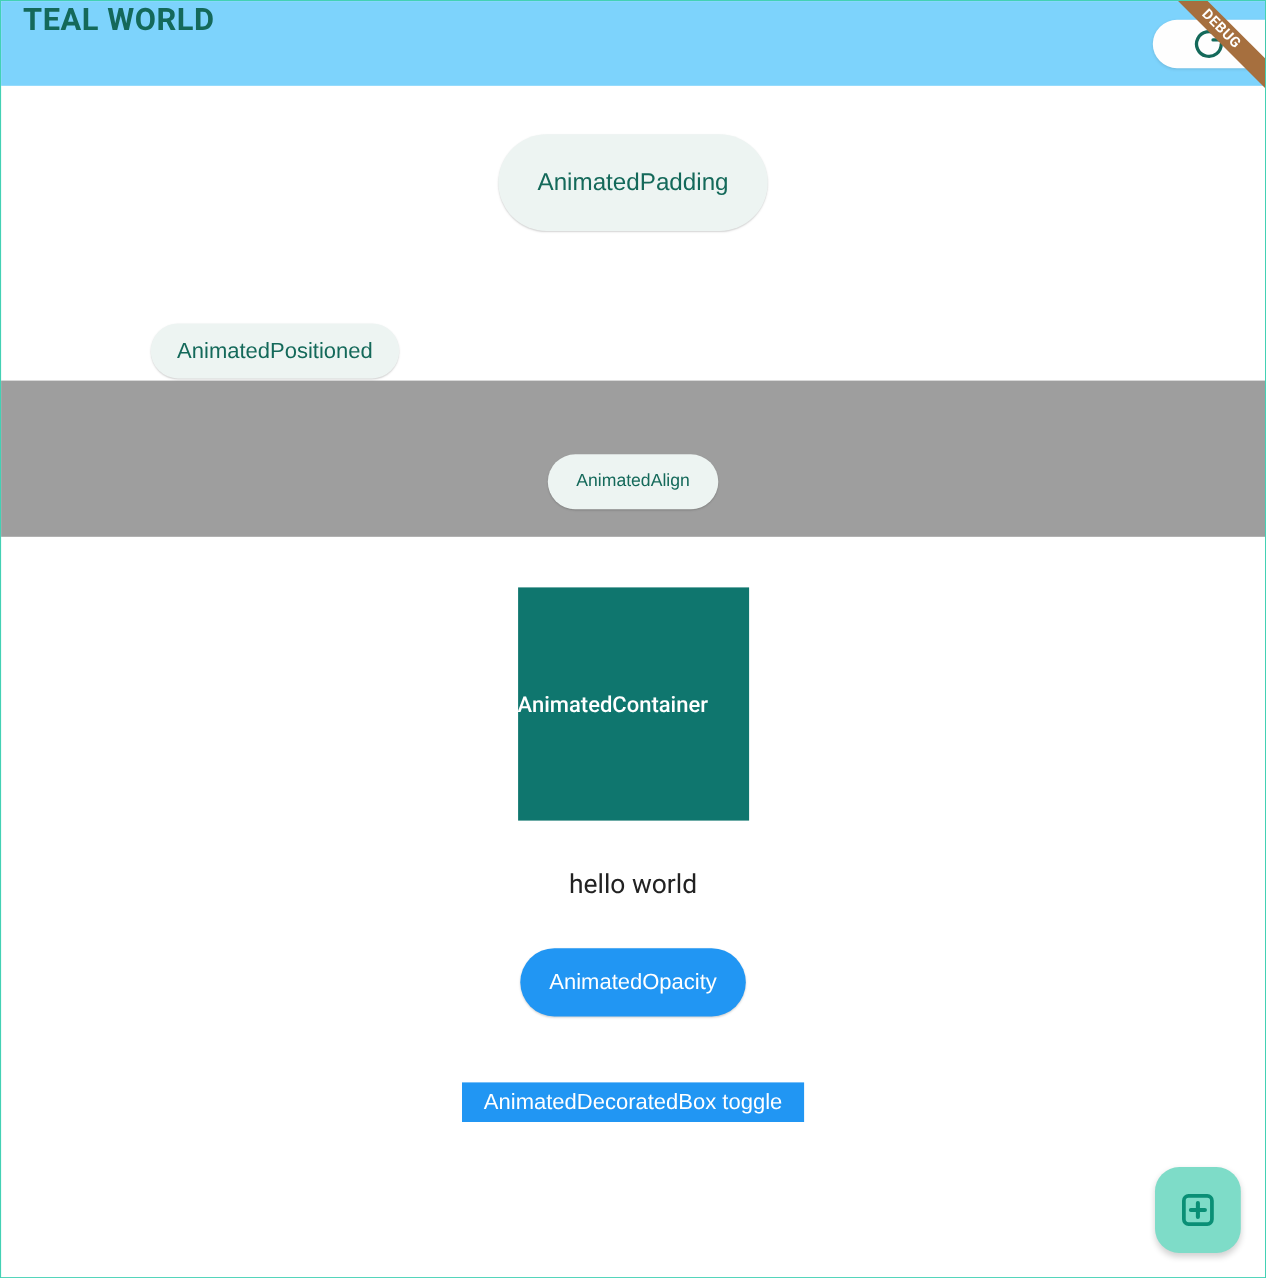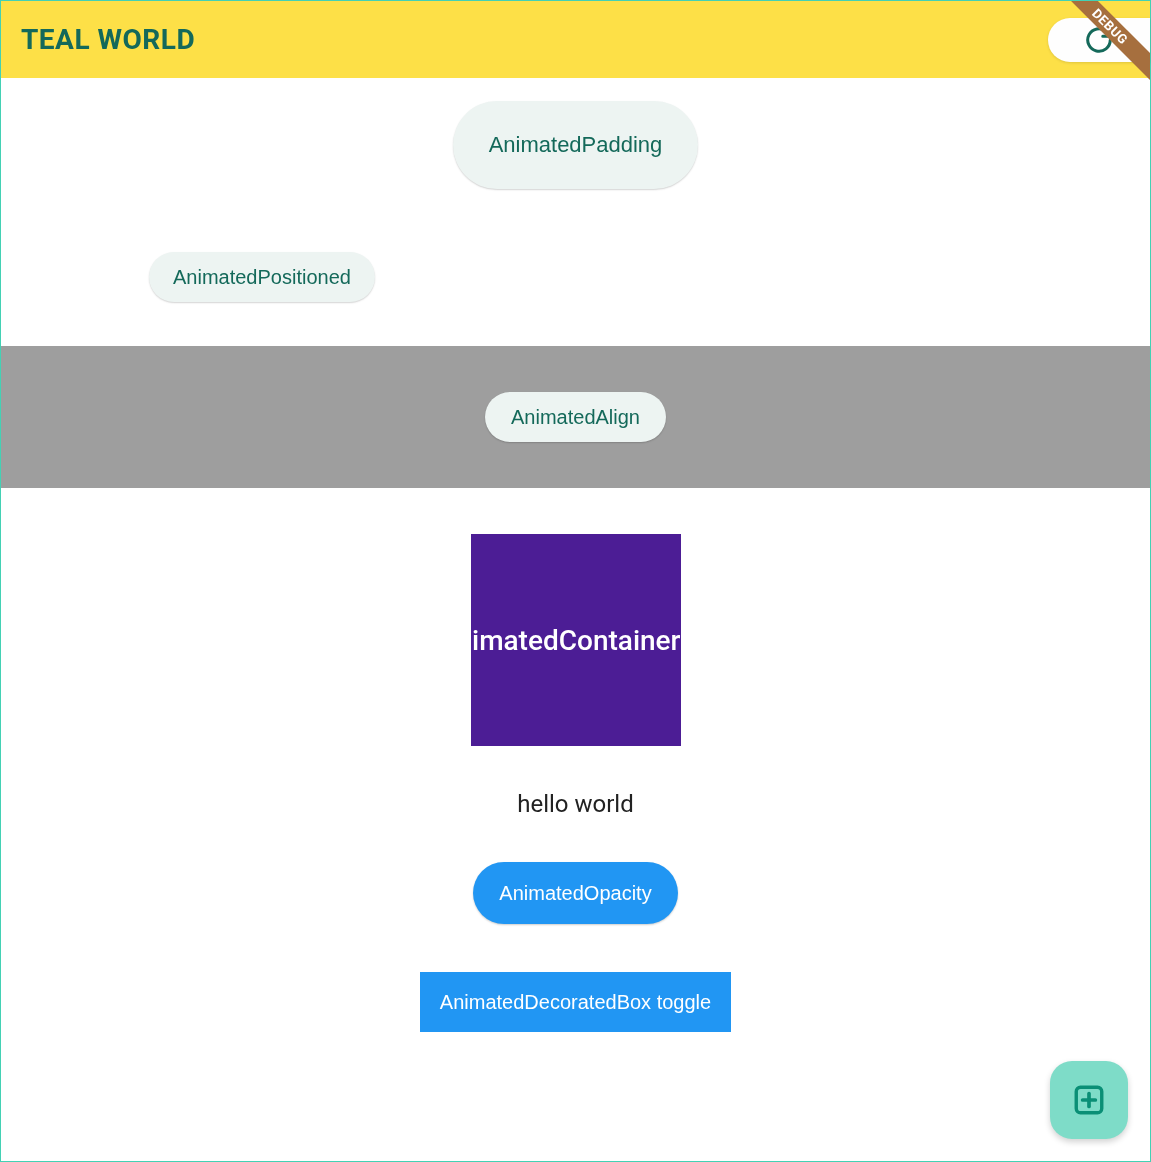--- a/index.html
+++ b/index.html
@@ -12,24 +12,24 @@
       overflow: hidden;
     }
     .app-frame {
       border: 1px solid #43d1b4;
       width: 1151px;
       height: 1162px;
       position: relative;
       background: #fff;
     }
     .app-bar {
-      background: #fde047;
+      background: #7dd3fc;
       height: 77px;
       display: flex;
-      align-items: center;
+      align-items: flex-start;
       padding: 0 20px;
       position: relative;
     }
     .app-title {
       color: #14695a;
       font-size: 28px;
       font-weight: 700;
       letter-spacing: 0.5px;
     }
     .refresh-pill {
@@ -81,62 +81,63 @@
       border-radius: 999px;
       padding: 0 36px;
       height: 88px;
       font-size: 22px;
       font-weight: 500;
       cursor: pointer;
       box-shadow: 0 1px 2px rgba(0,0,0,0.12), 0 1px 1px rgba(0,0,0,0.06);
       display: inline-flex;
       align-items: center;
       justify-content: center;
+      margin-top: 42px;
     }
     .positioned-section {
       position: relative;
       height: 134px;
     }
     .positioned-btn {
       position: absolute;
-      left: 148px;
+      left: 136px;
       top: 40px;
       height: 50px;
       padding: 0 24px;
       font-size: 20px;
     }
     .align-section {
       background: #9e9e9e;
       height: 142px;
       display: flex;
       align-items: center;
       justify-content: center;
     }
     .align-btn {
       height: 50px;
       padding: 0 26px;
-      font-size: 20px;
+      font-size: 16px;
     }
     .container-section {
       height: 260px;
       display: flex;
       justify-content: center;
       align-items: flex-start;
       padding-top: 46px;
     }
     .animated-container {
-      background: #4c1d95;
+      background: #0f766e;
       width: 210px;
       height: 212px;
       color: #fff;
-      font-size: 28px;
-      font-weight: 500;
-      display: flex;
-      align-items: center;
-      justify-content: flex-end;
+      font-size: 20px;
+      font-weight: 500;
+      display: flex;
+      align-items: center;
+      justify-content: flex-start;
       cursor: pointer;
     }
     .opacity-section {
       display: flex;
       flex-direction: column;
       align-items: center;
       gap: 44px;
       padding-top: 42px;
     }
     .hello-text {
@@ -152,25 +153,25 @@
       padding: 0 26px;
       font-size: 20px;
       font-weight: 500;
       cursor: pointer;
       box-shadow: 0 1px 2px rgba(0,0,0,0.2);
     }
     .decorated-box-btn {
       background: #2196f3;
       color: #fff;
       border: none;
-      height: 60px;
+      height: 36px;
       padding: 0 20px;
       font-size: 20px;
       font-weight: 500;
-      margin-top: 4px;
+      margin-top: 16px;
       cursor: pointer;
     }
     .fab {
       position: absolute;
       right: 22px;
       bottom: 22px;
       width: 78px;
       height: 78px;
       border-radius: 22px;
       background: #7edcc8;

